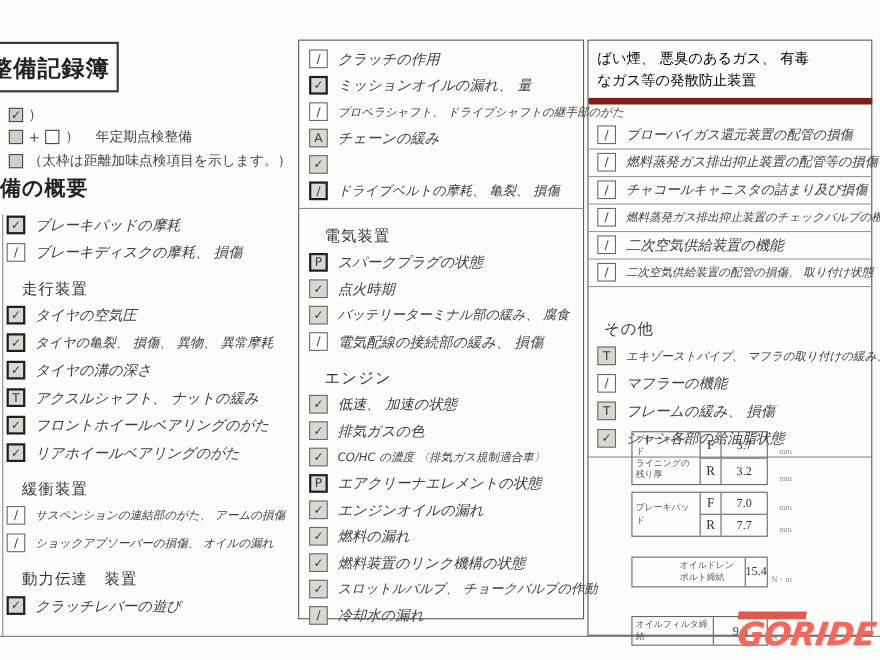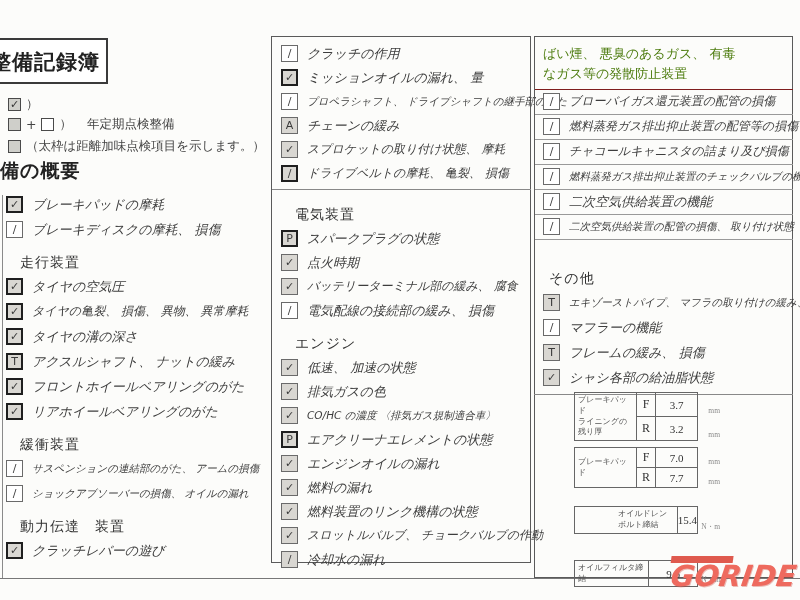--- a/index.html
+++ b/index.html
@@ -37,22 +37,22 @@
   .clabel{font-size:13px;white-space:nowrap;font-style:italic;}
   .clabel.sm{font-size:12px;}
   .clabel.xs{font-size:10.5px;}
   .group-heading{font-size:14px;color:#333;margin:16px 0 6px 14px;letter-spacing:1px;}
   .panel-right .group-heading{margin:30px 0 6px 6px;}
   .divider{border-top:1px solid #888;margin:4px -6px 3px -9px;}
   .panel-right .divider{margin:6px -6px 4px -9px;}
   .ruled{border-bottom:1px solid #999;margin:0 -6px 0 -8px;padding:3px 6px 4px 8px;height:17px;}
 
   
-  .r-header{font-size:13px;color:#4d7c0f;line-height:1.5;padding:7px 0 6px 2px;border-bottom:1px solid #7f1d1d;
-            margin:0 -6px 0 -8px;padding-left:8px;}
+  .r-header{font-size:13px;color:#000000;line-height:1.5;padding:7px 0 6px 2px;border-bottom:6px solid #7f1d1d;
+            margin:0 -6px 16px -8px;padding-left:8px;}
 
   
   .measures{left:574px;top:392px;width:220px;}
   .mtable{position:relative;display:flex;border:1px solid #666;width:124px;box-sizing:border-box;background:transparent;font-family:Liberation Serif, serif;}
   .mlab{border-right:1px solid #666;display:flex;flex-direction:column;justify-content:center;
         font-size:8px;color:#555;padding:2px 3px;line-height:1.35;box-sizing:border-box;}
   .mrowsc{flex:1;display:flex;flex-direction:column;}
   .mrow{position:relative;display:flex;flex:1;min-height:19px;align-items:stretch;}
   .mrow + .mrow{border-top:1px solid #666;}
   .mkey{width:18px;display:flex;align-items:center;justify-content:center;border-right:1px solid #666;
@@ -156,21 +156,20 @@
     <div class="check-row">
       <span class="cbox">/</span>
       <span class="clabel xs">プロペラシャフト、 ドライブシャフトの継手部のがた</span>
     </div>
     <div class="check-row">
       <span class="cbox fill">A</span>
       <span class="clabel">チェーンの緩み</span>
     </div>
     <div class="check-row">
       <span class="cbox fill">✓</span>
-      <span class="clabel sm">スプロケットの取り付け状態、 摩耗</span>
     </div>
     <div class="check-row">
       <span class="cbox bold fill">/</span>
       <span class="clabel sm">ドライブベルトの摩耗、 亀裂、 損傷</span>
     </div>
     <div class="divider"></div>
     <div class="group-heading">電気装置</div>
     <div class="check-row">
       <span class="cbox bold fill">P</span>
       <span class="clabel">スパークプラグの状態</span>

